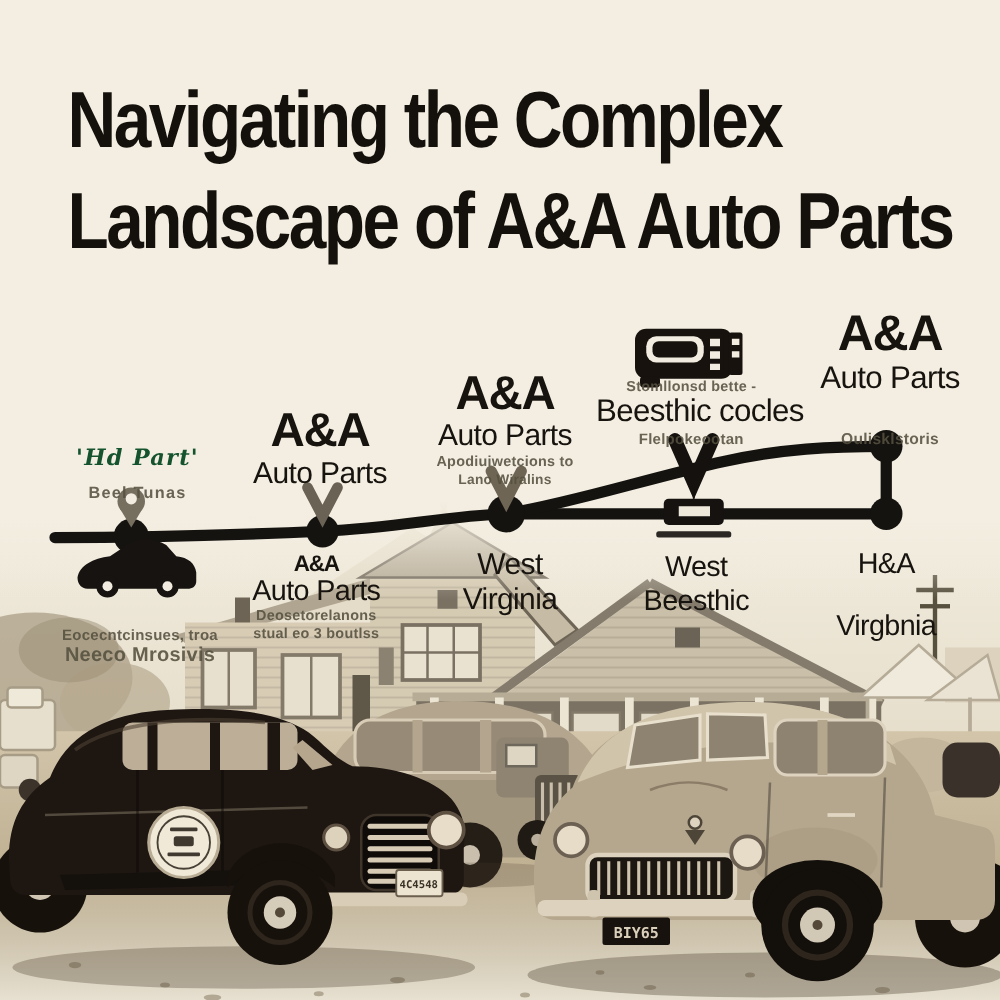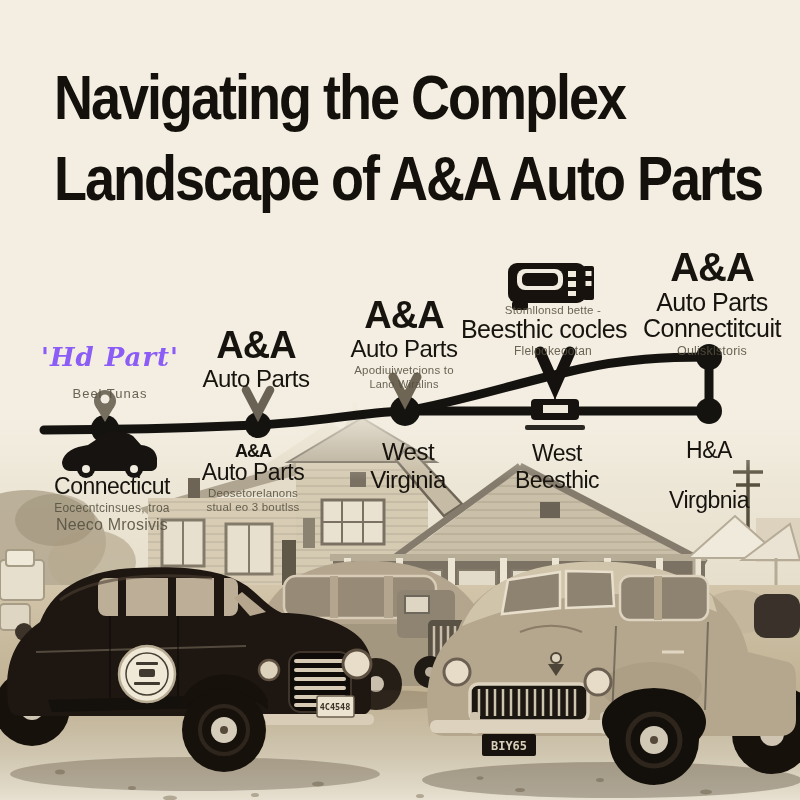--- a/index.html
+++ b/index.html
@@ -7,21 +7,21 @@
          font-family:"Liberation Sans",sans-serif;}
   
   #title{position:absolute;left:54px;top:56px;color:#14110d;font-weight:bold;
          font-size:54px;letter-spacing:-2px;line-height:1.28;transform:scaleY(1.18);
          transform-origin:top left;white-space:nowrap;}
   
   .lbl{position:absolute;transform:translateX(-50%);text-align:center;color:#17130e;
        white-space:nowrap;font-family:"Liberation Sans",sans-serif;}
   .big{font-weight:bold;letter-spacing:-1px;}
   .ttl{font-weight:normal;letter-spacing:-0.5px;}
-  .sub{font-weight:normal;color:#55503f;opacity:.88;letter-spacing:.2px;}
+  .sub{font-weight:bold;color:#55503f;opacity:.88;letter-spacing:.2px;}
   .script{font-family:"DejaVu Serif",serif;font-style:italic;font-weight:bold;letter-spacing:1px;}
   .layer{position:absolute;left:0;top:0;}
 </style>
 </head>
 <body>
 
 <div id="stage">
 
   <svg class="layer" style="top:400px" width="800" height="400" viewBox="0 0 800 400">
     <defs>
@@ -339,46 +339,44 @@
       <rect x="585.5" y="281" width="6" height="5" fill="#f1ecdf"></rect>
       <rect x="512" y="301" width="16" height="9" rx="3" fill="#17120d"></rect>
     </g>
   </svg>
 
   <div id="title">
     <div>Navigating the Complex</div>
     <div>Landscape of A&amp;A Auto Parts</div>
   </div>
 
-  <div class="lbl script" style="left:110px;top:342px;font-size:26px;color:#8b5cf6">'Hd Part'</div>
+  <div class="lbl script" style="left:110px;top:356px;font-size:18px;color:#14532d">'Hd Part'</div>
   <div class="lbl sub" style="left:110px;top:386px;font-size:13px;letter-spacing:1px">Beel Tunas</div>
-  <div class="lbl ttl" style="left:112px;top:473px;font-size:23px">Connecticut</div>
   <div class="lbl sub" style="left:112px;top:501px;font-size:12px">Eocecntcinsues, troa</div>
   <div class="lbl sub" style="left:112px;top:516px;font-size:16px">Neeco Mrosivis</div>
 
   <div class="lbl big" style="left:256px;top:324px;font-size:38px">A&amp;A</div>
   <div class="lbl ttl" style="left:256px;top:365px;font-size:24px">Auto Parts</div>
   <div class="lbl big" style="left:253px;top:441px;font-size:18px">A&amp;A</div>
   <div class="lbl ttl" style="left:253px;top:459px;font-size:23px">Auto Parts</div>
   <div class="lbl sub" style="left:253px;top:487px;font-size:11.5px">Deosetorelanons</div>
   <div class="lbl sub" style="left:253px;top:501px;font-size:11.5px">stual eo 3 boutlss</div>
 
   <div class="lbl big" style="left:404px;top:294px;font-size:38px">A&amp;A</div>
   <div class="lbl ttl" style="left:404px;top:335px;font-size:24px">Auto Parts</div>
   <div class="lbl sub" style="left:404px;top:364px;font-size:11.5px">Apodiuiwetcions to</div>
   <div class="lbl sub" style="left:404px;top:378px;font-size:11px">Lano Wiralins</div>
   <div class="lbl ttl" style="left:408px;top:438px;font-size:24px">West</div>
   <div class="lbl ttl" style="left:408px;top:466px;font-size:24px">Virginia</div>
 
   <div class="lbl sub" style="left:553px;top:304px;font-size:11.5px">Stomllonsd bette -</div>
-  <div class="lbl ttl" style="left:544px;top:315px;font-size:25px">Beesthic cocles</div>
+  <div class="lbl ttl" style="left:560px;top:315px;font-size:25px">Beesthic cocles</div>
   <div class="lbl sub" style="left:553px;top:344px;font-size:12px">Flelpokeootan</div>
   <div class="lbl ttl" style="left:557px;top:440px;font-size:23px">West</div>
   <div class="lbl ttl" style="left:557px;top:467px;font-size:23px">Beesthic</div>
 
   <div class="lbl big" style="left:712px;top:245px;font-size:40px">A&amp;A</div>
   <div class="lbl ttl" style="left:712px;top:288px;font-size:25px">Auto Parts</div>
-  <div class="lbl ttl" style="left:712px;top:314px;font-size:25px">Connectitcuit</div>
   <div class="lbl sub" style="left:712px;top:344px;font-size:12.5px">Oulisklstoris</div>
   <div class="lbl ttl" style="left:709px;top:437px;font-size:23px">H&amp;A</div>
   <div class="lbl ttl" style="left:709px;top:487px;font-size:23px">Virgbnia</div>
 
 </div>
 
 </body></html>

